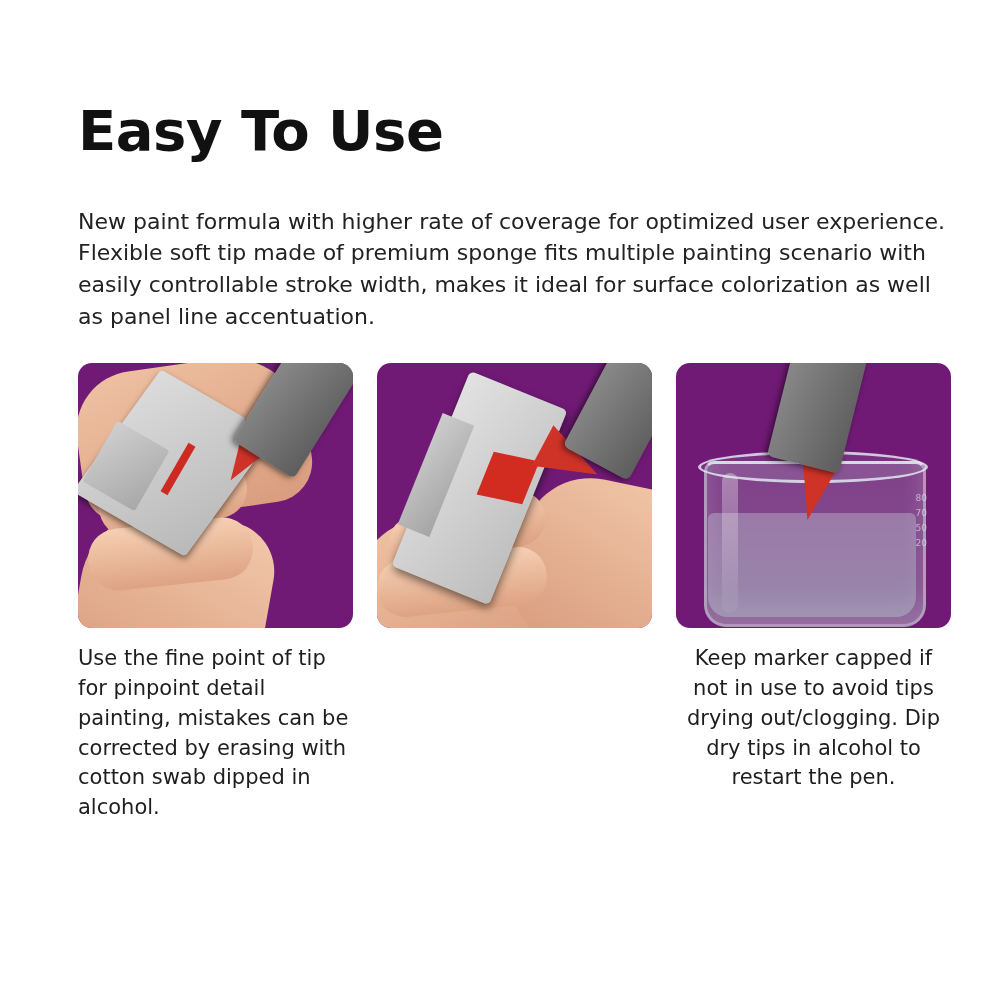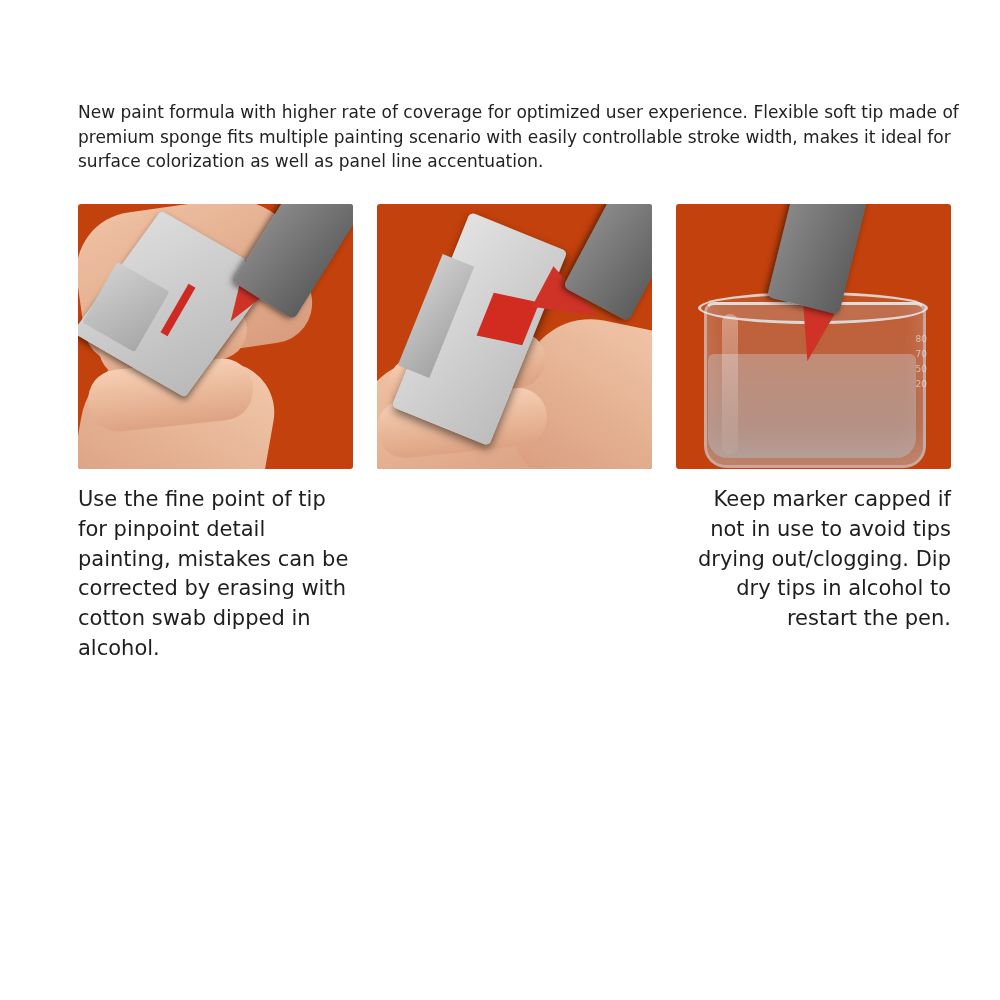--- a/index.html
+++ b/index.html
@@ -23,51 +23,51 @@
   }
   .headline {
     font-size: 56px;
     font-weight: bold;
     letter-spacing: -0.5px;
     line-height: 1.1;
     margin: 0 0 44px 0;
     color: #111111;
   }
   .intro {
-    font-size: 17px;
+    font-size: 22px;
     line-height: 1.45;
     margin: 0 0 30px 0;
     color: #222222;
     max-width: 900px;
     font-weight: 400;
   }
   .cards {
     display: flex;
     gap: 24px;
     align-items: flex-start;
   }
   .card {
     width: 275px;
   }
   .photo {
     width: 275px;
     height: 265px;
-    background: #c2410c;
-    border-radius: 3px;
+    background: #701a75;
+    border-radius: 14px;
     position: relative;
     overflow: hidden;
   }
   .caption {
     margin-top: 16px;
     font-size: 21px;
     line-height: 1.42;
     color: #1e1e1e;
   }
   .cap-center { text-align: left; }
-  .cap-left { text-align: right; }
+  .cap-left { text-align: center; }
   .p1-hand1 {
     left: -10px; top: 120px; width: 230px; height: 150px;
     background: linear-gradient(160deg,#f0c2a4,#d79b7c);
     border-radius: 60px 80px 40px 40px;
     transform: rotate(-8deg);
   }
   .p1-hand2 {
     left: 120px; top: 95px; width: 190px; height: 180px;
     background: linear-gradient(200deg,#f3c8ab,#d89c7d);
     border-radius: 80px 50px 50px 60px;
@@ -243,20 +243,21 @@
     border-right: 21px solid transparent;
     border-top: 68px solid #cf3328;
     transform: rotate(13deg);
   }
 </style>
 </head>
 <body>
 
 <div class="page">
 
+  <h1 class="headline">Easy To Use</h1>
 
   <p class="intro">New paint formula with higher rate of coverage for optimized user experience. Flexible soft tip made of premium sponge fits multiple painting scenario with easily controllable stroke width, makes it ideal for surface colorization as well as panel line accentuation.</p>
 
   <div class="cards">
 
     <div class="card">
       <div class="photo">
         <div class="p1-hand1"></div>
         <div class="p1-hand2"></div>
         <div class="p1-finger p1-f1"></div>

